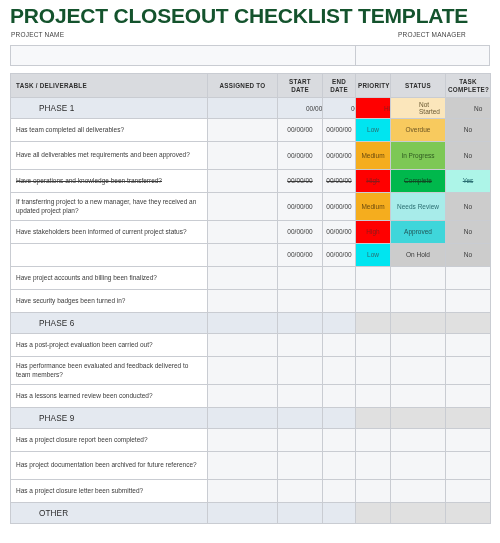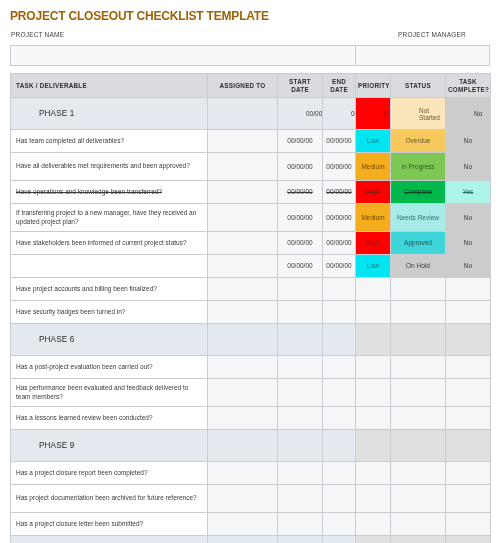--- a/index.html
+++ b/index.html
@@ -5,23 +5,23 @@
   * { box-sizing: border-box; margin: 0; padding: 0; }
   html, body {
     width: 500px; height: 543px;
     background: #ffffff;
     font-family: "Liberation Sans", sans-serif;
     overflow: hidden;
   }
   .page { width: 500px; height: 543px; padding: 0 10px; position: relative; }
 
   .title {
-    font-size: 12px;
+    font-size: 21px;
     font-weight: bold;
-    color: #a16207;
+    color: #14532d;
     letter-spacing: -0.2px;
     padding-top: 5px;
     line-height: 22px;
     white-space: nowrap;
   }
 
   .meta-labels { position: relative; height: 14px; margin-top: 4px; }
   .meta-label {
     position: absolute; top: 0;
     font-size: 6.5px; color: #3f3f3f; letter-spacing: 0.2px;
@@ -76,21 +76,21 @@
   col.c-status { width: 55px; }
   col.c-done   { width: 45px; }
 
   
   tr.data td { height: 23px; background: #f5f6f8; }
   tr.data td.task { background: #ffffff; line-height: 8.5px; }
   tr.data td.ctr { text-align: center; padding: 0 1px; line-height: 7.5px; }
   tr.data.tall td { height: 28px; }
 
   
-  tr.phase td { height: 32px; background: #e4e9f0; padding-left: 28px; }
+  tr.phase td { height: 21px; background: #e4e9f0; padding-left: 28px; }
   tr.phase td.shade { background: #e0e0e0; }
   tr.phase td.task {
     background: #e4e9f0;
     font-size: 8.2px;
     color: #2b2b2b;
     letter-spacing: 0.1px;
   }
   td.strike-cell { text-decoration: line-through; }
 </style>
 </head>

